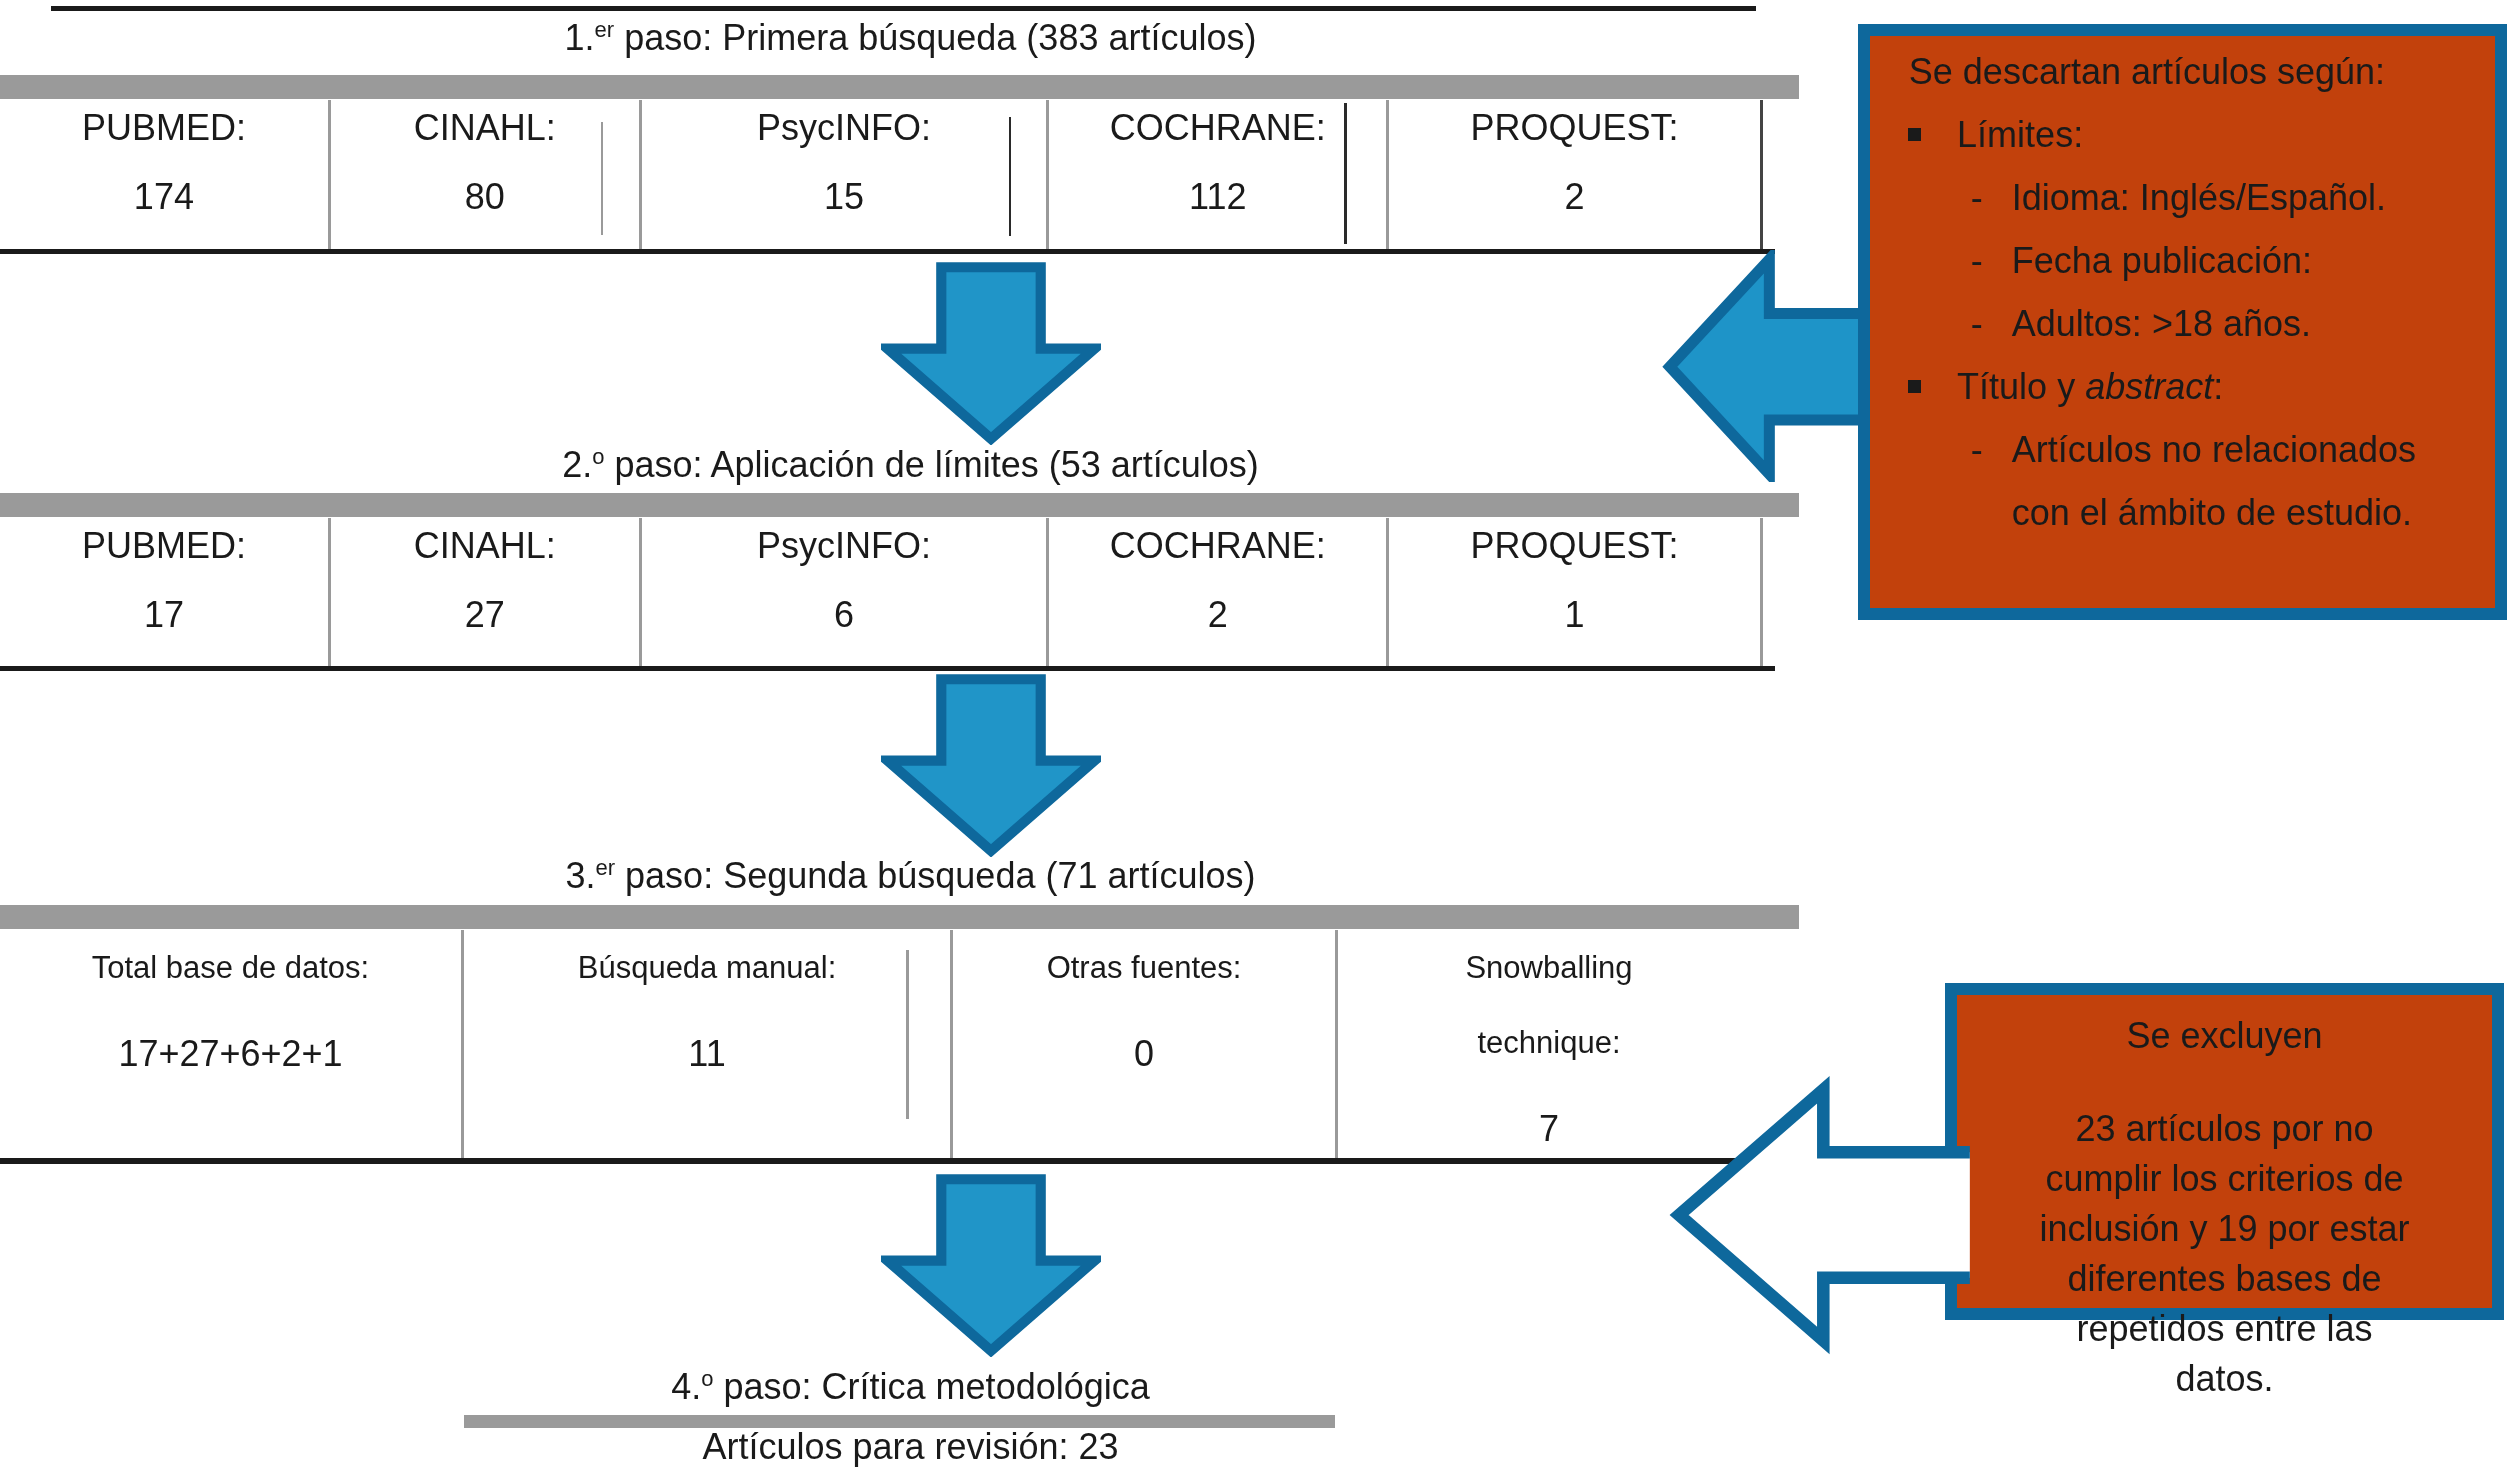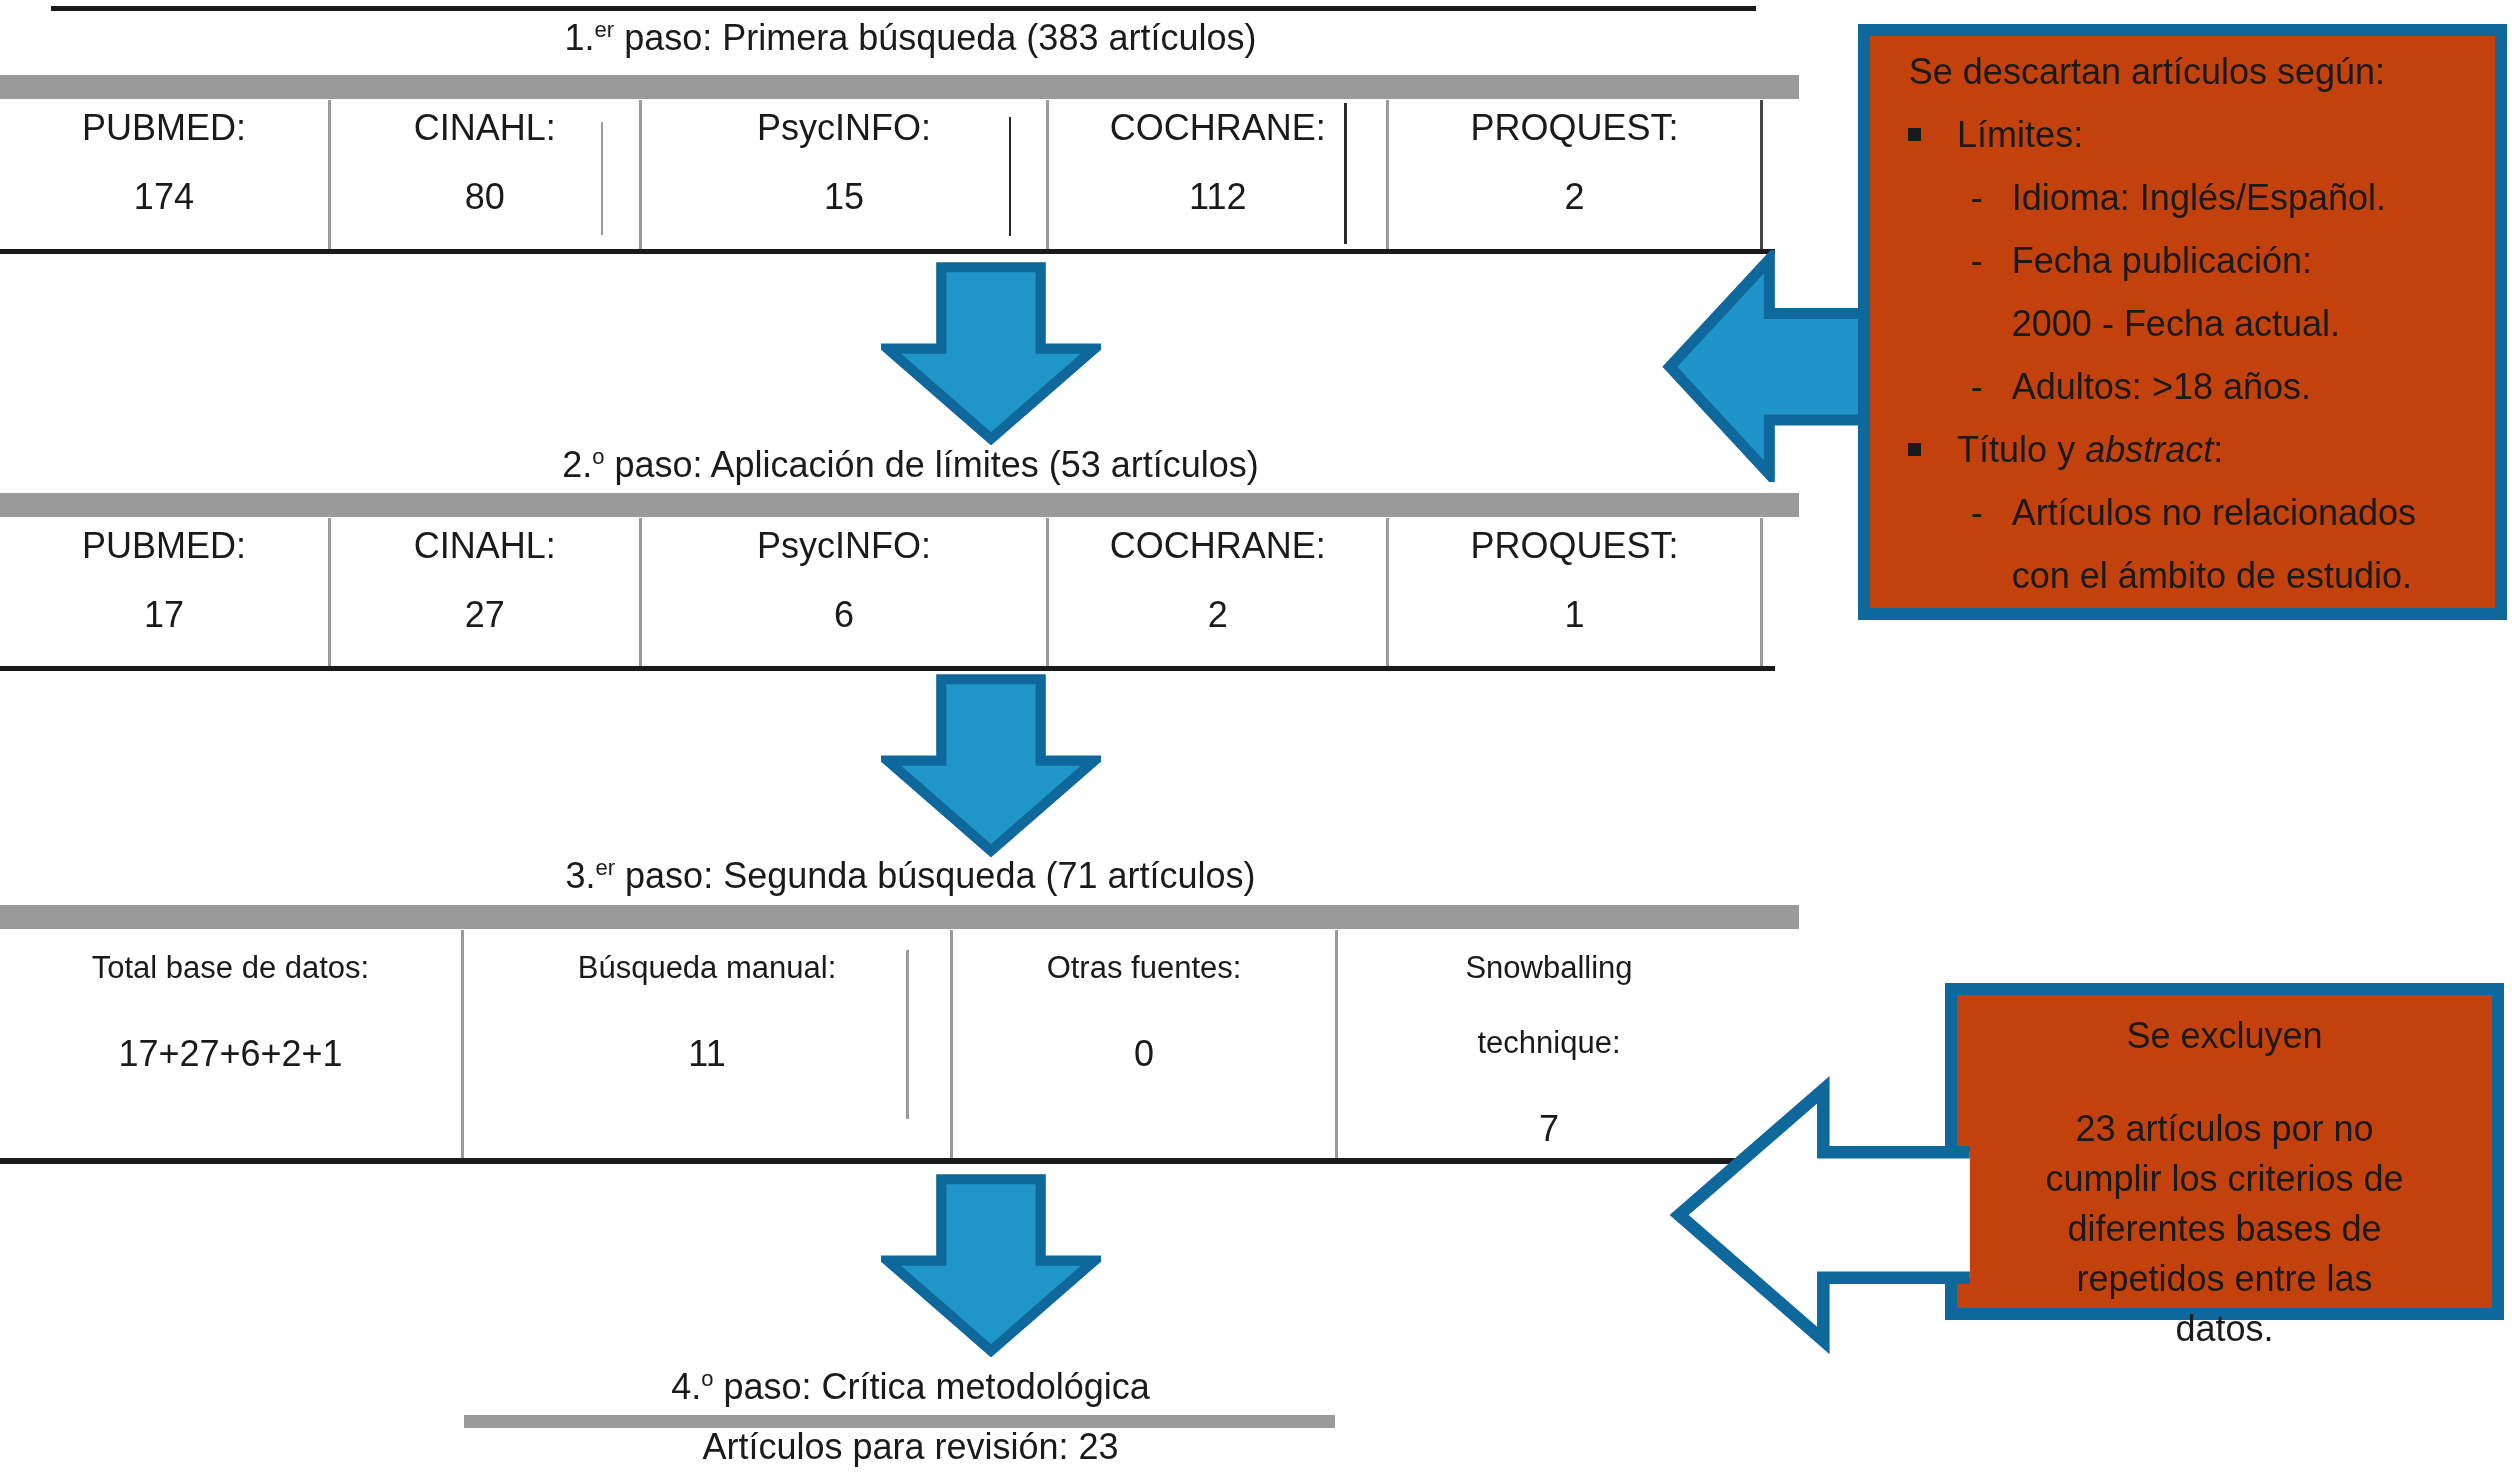--- a/index.html
+++ b/index.html
@@ -161,24 +161,20 @@
     </div>
     <div class="dbx-line dbx-sub">
       <span class="dash">-</span>
       <span>Idioma: Inglés/Español.</span>
     </div>
     <div class="dbx-line dbx-sub">
       <span class="dash">-</span>
       <span>Fecha publicación:</span>
     </div>
     <div class="dbx-line dbx-sub">
-      <span class="dash"></span>
-      <span>2000 - Fecha actual.</span>
-    </div>
-    <div class="dbx-line dbx-sub">
       <span class="dash">-</span>
       <span>Adultos: &gt;18 años.</span>
     </div>
     <div class="dbx-line dbx-blt">
       <span class="sq"></span>
       <span><span>Título y </span><span class="it">abstract</span><span>:</span></span>
     </div>
     <div class="dbx-line dbx-sub">
       <span class="dash">-</span>
       <span>Artículos no relacionados</span>
@@ -187,20 +183,21 @@
       <span class="dash"></span>
       <span>con el ámbito de estudio.</span>
     </div>
   </div>
 
   <div class="bluebox" style="left:1945px;top:983px;width:559px;height:337px;padding:0 7.8px;">
     <div class="exc-title">Se excluyen</div>
     <div class="exc-body">
       <div class="exc-line">23 artículos por no</div>
       <div class="exc-line">cumplir los criterios de</div>
+      <div class="exc-line">inclusión y 19 por estar</div>
       <div class="exc-line">diferentes bases de</div>
       <div class="exc-line">repetidos entre las</div>
       <div class="exc-line">datos.</div>
     </div>
   </div>
 
   <svg style="left:1668px;top:1074px;" width="302" height="286" viewBox="0 0 385 365">
     <path d="M385,100 L198,100 L198,20 L14,180 L198,340 L198,260 L385,260" fill="#ffffff" stroke="#0e689c" stroke-width="16" stroke-linejoin="miter"></path>
   </svg>
 

